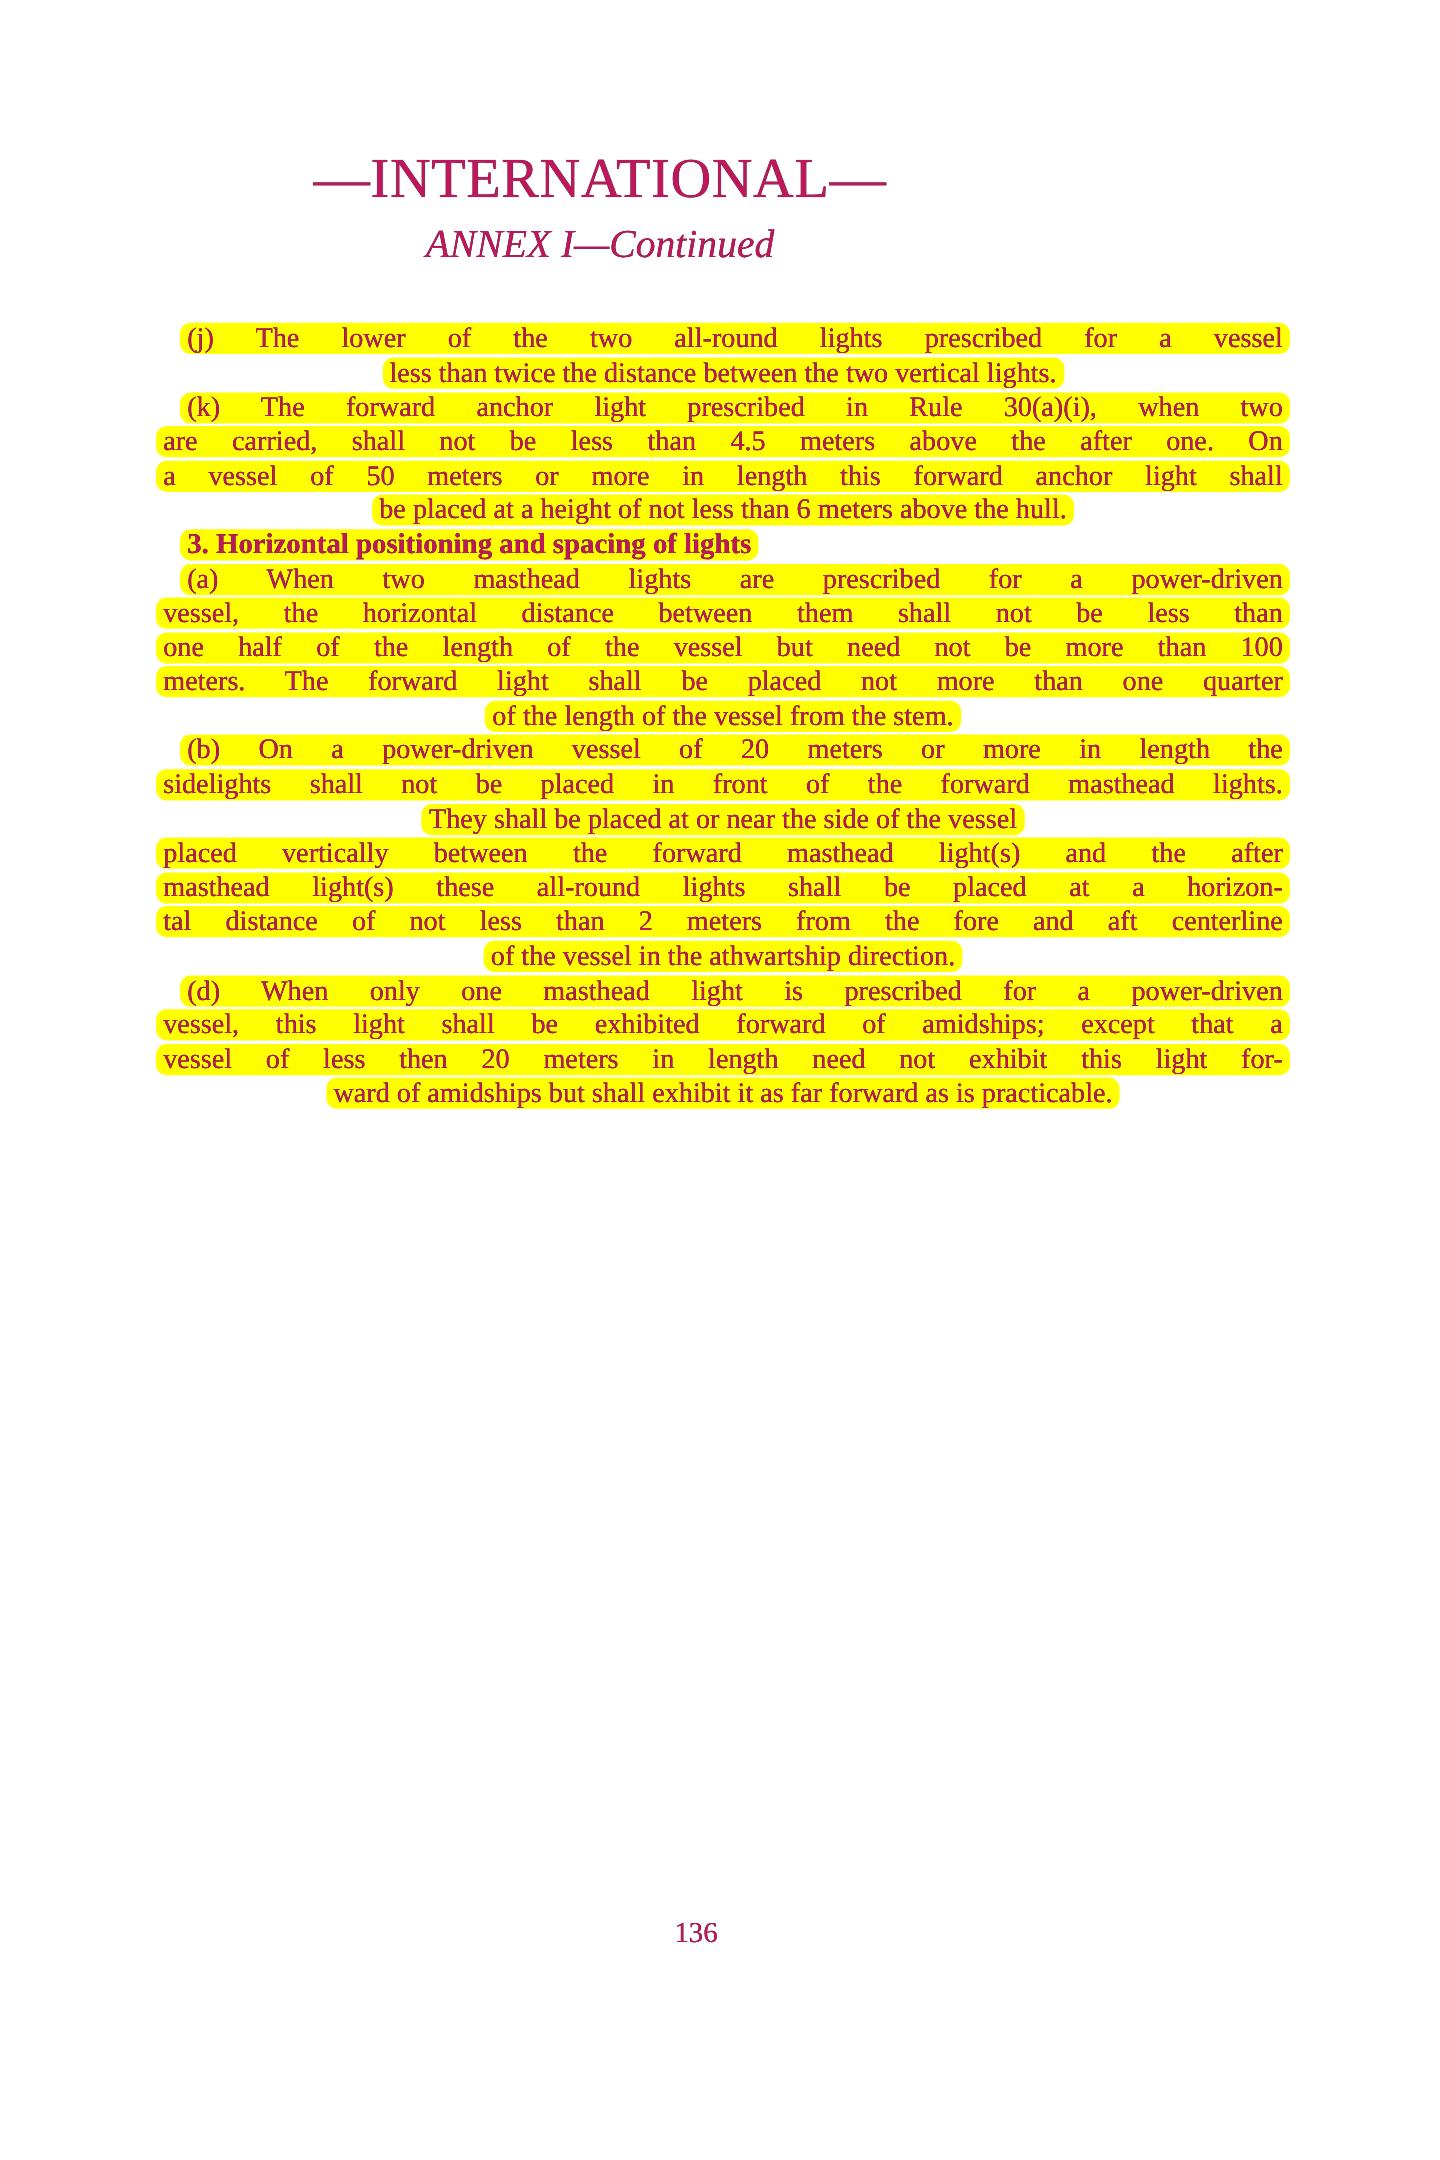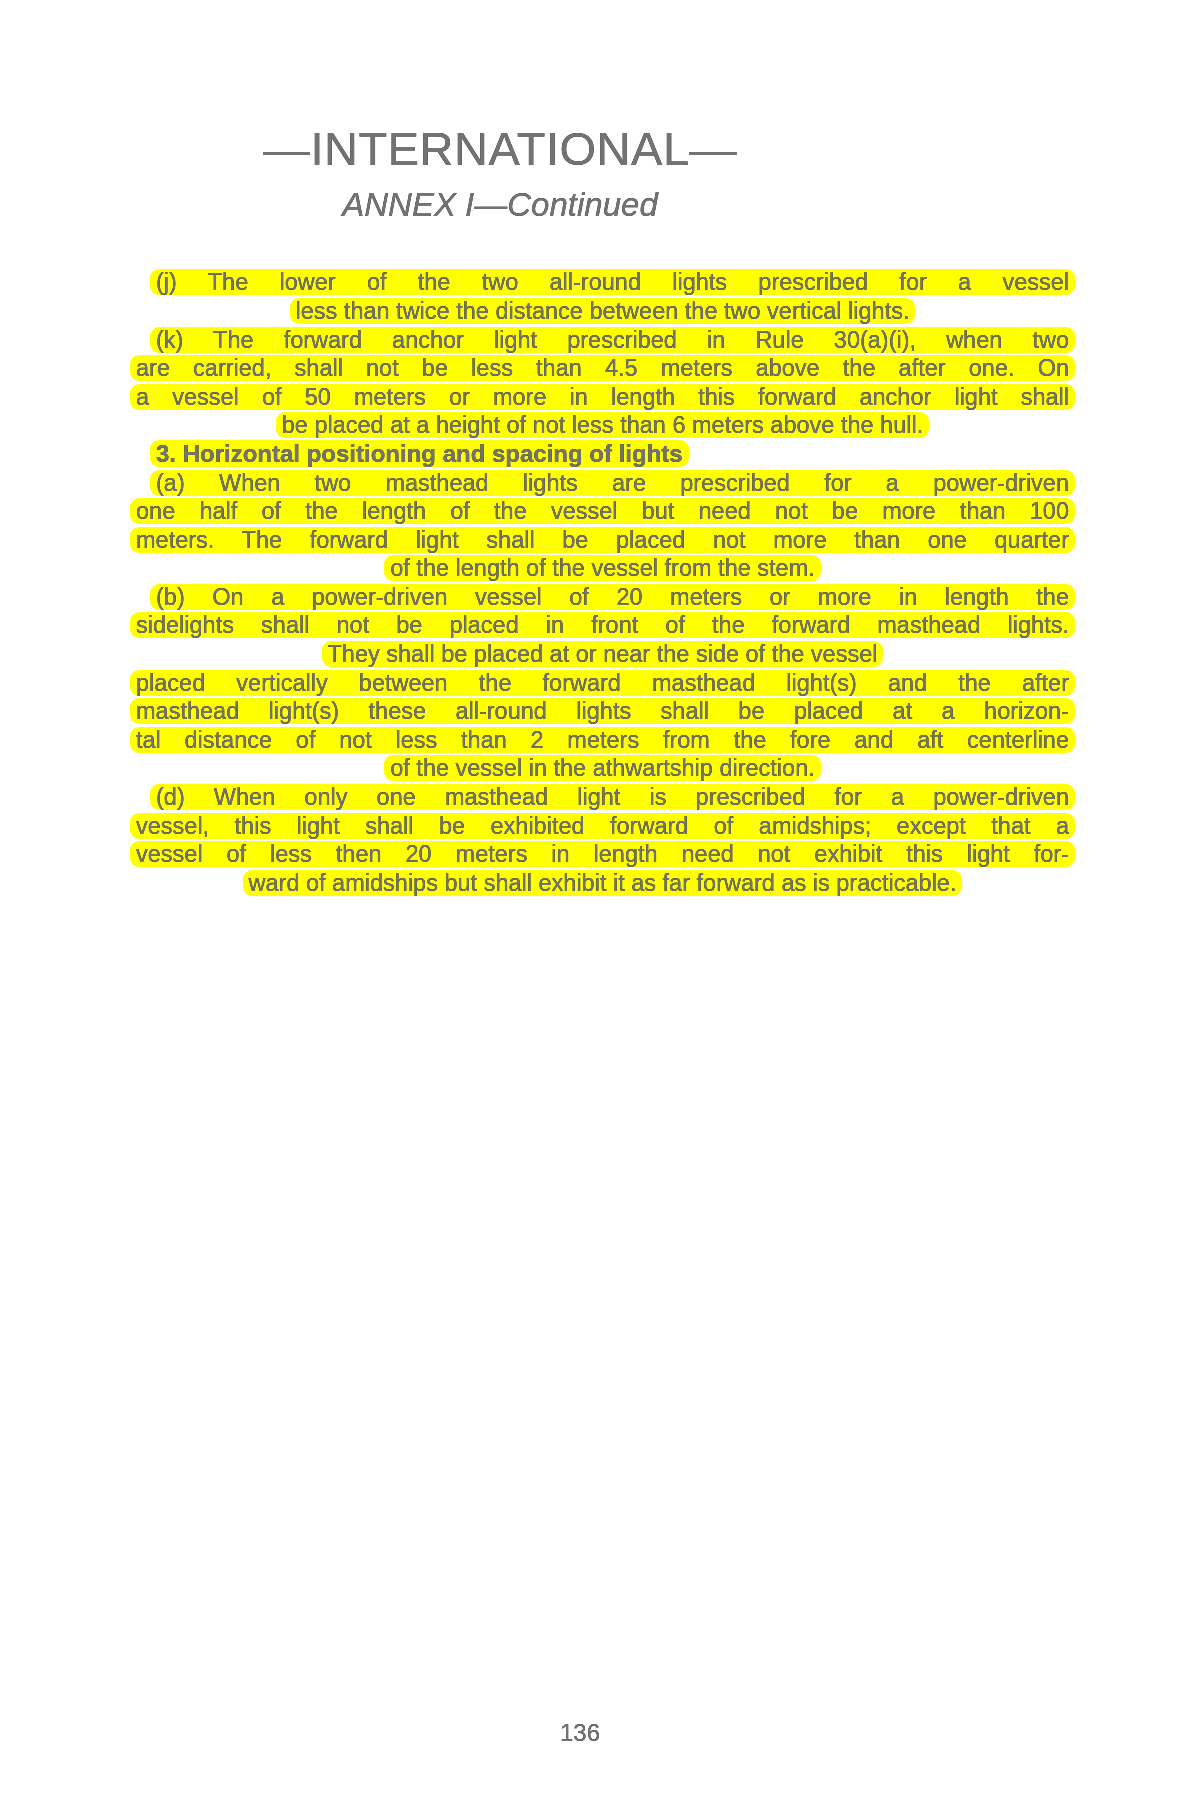--- a/index.html
+++ b/index.html
@@ -5,22 +5,22 @@
   html, body {
     margin: 0;
     padding: 0;
     background: #ffffff;
   }
   .page {
     position: relative;
     width: 1140px;
     height: 1800px;
     background: #ffffff;
-    color: #737373;
-    font-family: Liberation Sans, sans-serif;
+    color: #be185d;
+    font-family: Liberation Serif, serif;
     overflow: hidden;
   }
   .header {
     padding-top: 120px;
     width: 1000px;           
     text-align: center;
   }
   .title {
     margin: 0;
     font-size: 47px;
@@ -63,21 +63,21 @@
   }
   .heading-line {
     line-height: 28.6px;
     padding-left: 20px;
     font-weight: 700;
     font-size: 24px;
     text-shadow: 0 0 0.4px #000;
   }
   .footer {
     position: absolute;
-    top: 1719px;
+    top: 1598px;
     left: 0;
     width: 1160px;
     text-align: center;
   }
   .page-number {
     font-size: 24px;
     text-shadow: 0 0 0.4px #000;
   }
 </style>
 </head>
@@ -99,20 +99,21 @@
         <div class="line first just"><span class="hl">(k) The forward anchor light prescribed in Rule 30(a)(i), when two</span></div>
         <div class="line just"><span class="hl">are carried, shall not be less than 4.5 meters above the after one.  On</span></div>
         <div class="line just"><span class="hl">a vessel of 50 meters or more in length this forward  anchor light shall</span></div>
         <div class="line"><span class="hl">be placed at a height of not less than 6 meters above the hull.</span></div>
       </div>
       <div class="block spaced">
         <div class="heading-line"><span class="hl">3. Horizontal positioning and spacing of lights</span></div>
       </div>
       <div class="block">
         <div class="line first just"><span class="hl">(a) When two masthead lights are prescribed for a power-driven</span></div>
+        <div class="line just"><span class="hl">vessel, the horizontal distance between them shall not be less than</span></div>
         <div class="line just"><span class="hl">one half of the length of the vessel but need not be more than 100</span></div>
         <div class="line just"><span class="hl">meters. The forward light shall be placed not more than one quarter</span></div>
         <div class="line"><span class="hl">of the length of the vessel from the stem.</span></div>
       </div>
       <div class="block spaced">
         <div class="line first just"><span class="hl">(b) On a power-driven vessel of 20 meters or more in length the</span></div>
         <div class="line just"><span class="hl">sidelights shall not be placed in front of the forward masthead lights.</span></div>
         <div class="line"><span class="hl">They shall be placed at or near the side of the vessel</span></div>
       </div>
       <div class="block">

